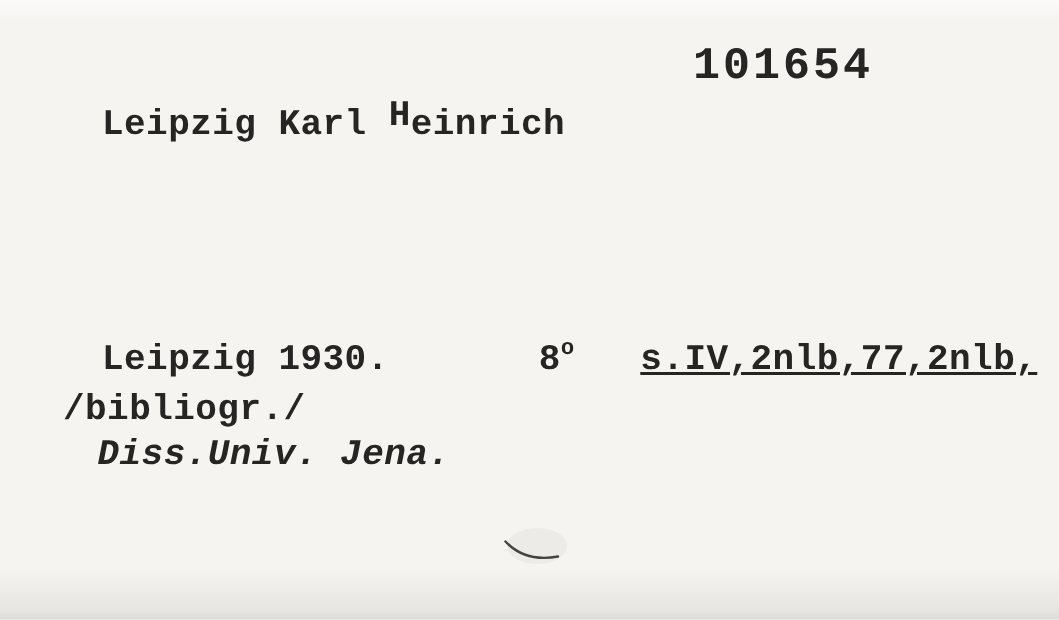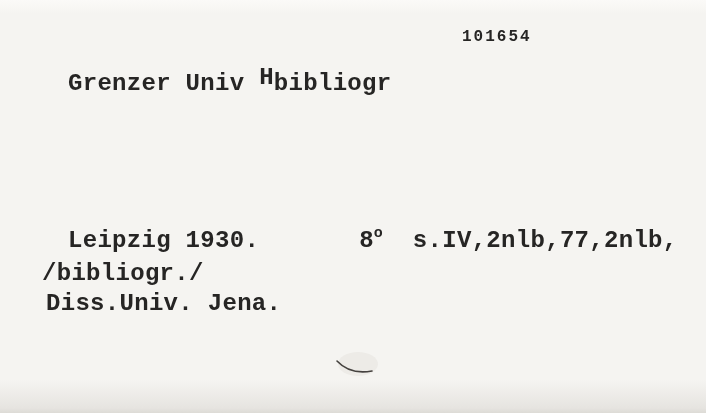--- a/index.html
+++ b/index.html
@@ -25,58 +25,58 @@
   .type{
     position:absolute;
     font-size:24px;
     line-height:1.1;
     font-weight:700;
     letter-spacing:0.3px;
     white-space:pre;
     color:var(--ink);
   }
   .accession{
-    font-size:16px;
+    font-size:30px;
     letter-spacing:2px;
     font-weight:600;
   }
   .raised{
     position:relative;
     top:-6px;
   }
   .fmt-num{ margin-left:100px; }
   .fmt-sup{
     font-size:15px;
     position:relative;
     top:-10px;
     letter-spacing:0;
   }
-  .collation{ margin-left:30px; }
+  .collation{ margin-left:44px;text-decoration:underline; }
   .punch{
     position:absolute;
     left:328px; top:348px;
     width:60px; height:36px;
   }
 </style>
 </head>
 <body>
 
 <div class="card">
 
   <div class="type accession" style="left:462px; top:29px;">101654</div>
 
-  <div class="type" style="left:68px; top:71px;"><span>Grenzer Univ </span><span class="raised">H</span><span>bibliogr</span></div>
+  <div class="type" style="left:68px; top:71px;"><span>Leipzig Karl </span><span class="raised">H</span><span>einrich</span></div>
 
 
 
 
   <div class="type" style="left:68px; top:228px;"><span>Leipzig 1930.</span><span class="fmt-num">8</span><span class="fmt-sup">o</span><span class="collation">s.IV,2nlb,77,2nlb,</span></div>
 
   <div class="type" style="left:42px; top:261px;">/bibliogr./</div>
 
-  <div class="type" style="left:46px; top:291px;">Diss.Univ. Jena.</div>
+  <div class="type" style="left:65px; top:291px;font-style:italic;">Diss.Univ. Jena.</div>
 
   <svg class="punch" viewBox="0 0 60 36">
     <ellipse cx="30" cy="16" rx="20" ry="12" fill="#edebe7"></ellipse>
     <path d="M 9 13 Q 22 27 44 23" fill="none" stroke="#45423f" stroke-width="1.6" stroke-linecap="round"></path>
   </svg>
 
 </div>
 
 </body></html>

